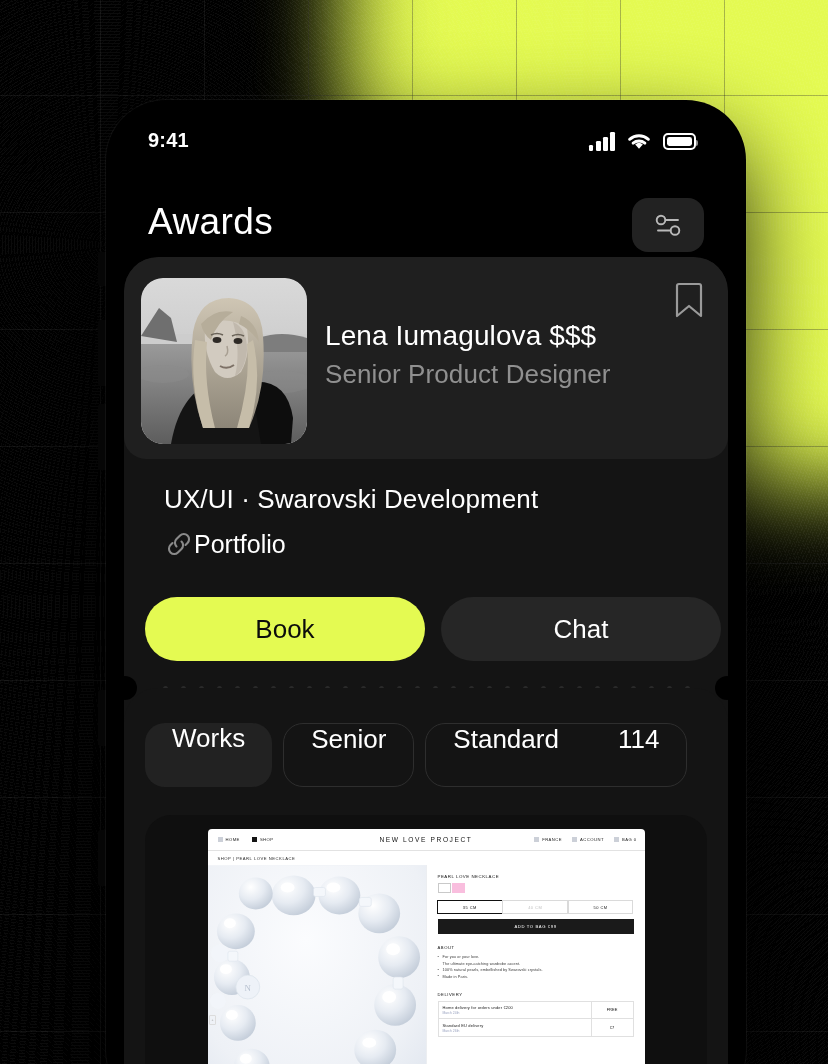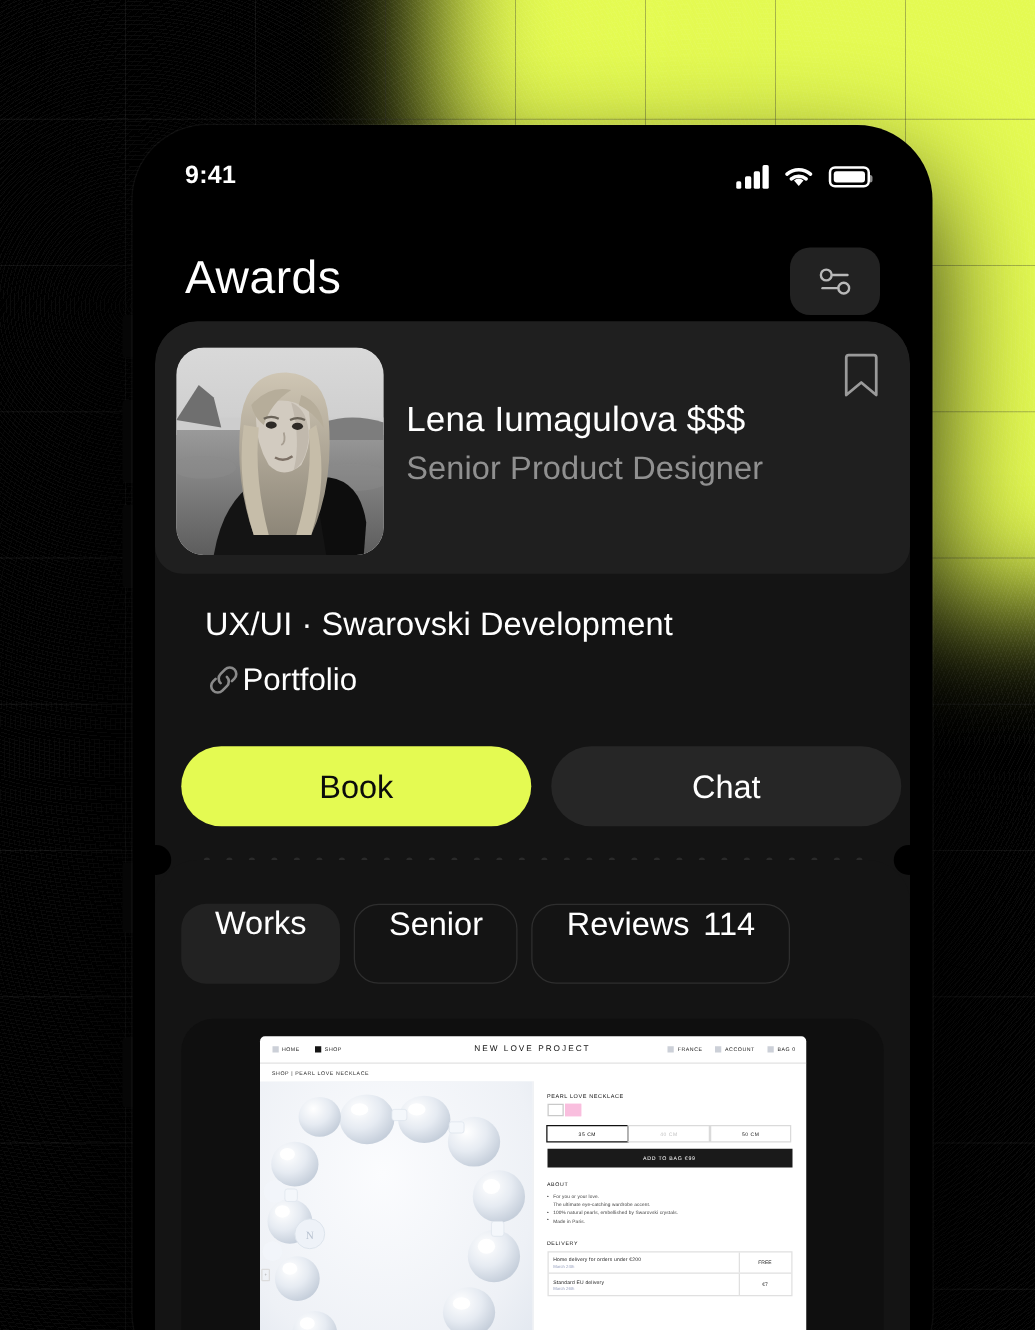--- a/index.html
+++ b/index.html
@@ -208,21 +208,21 @@
   }
   .tab{
     height:64px; border-radius:20px;
     display:flex; align-items:flex-start; justify-content:center; gap:11px;
     padding:0 27px;
     font-size:26px; color:#fff; cursor:pointer;
     white-space:nowrap;
   }
   .tab.active{ background:#222222; }
   .tab.outline{ background:transparent; border:1px solid #2e2e2e; }
-  .tab .count{ font-size:26px; color:#fff; }
+  .tab .count{ font-size:26px; color:#fff;margin-left:48px; }
 
   
   #work-card{
     position:absolute; left:21px; top:127px;
     width:562px; height:300px;
     border-radius:26px;
     background:#0f0f0f;
     overflow:hidden;
     display:flex; align-items:flex-start; justify-content:center;
     padding-top:14px;
@@ -477,21 +477,21 @@
   <div id="card2">
 
     <div id="tabs">
       <div class="tab active">
         <span>Works</span>
       </div>
       <div class="tab outline">
         <span>Senior</span>
       </div>
       <div class="tab outline">
-        <span>Reviews</span>
+        <span>Standard</span>
         <span class="count">114</span>
       </div>
     </div>
 
     <div id="work-card">
       <div id="mock">
 
         <div id="mock-nav">
           <div class="mk-left">
             <span class="mk-item">

